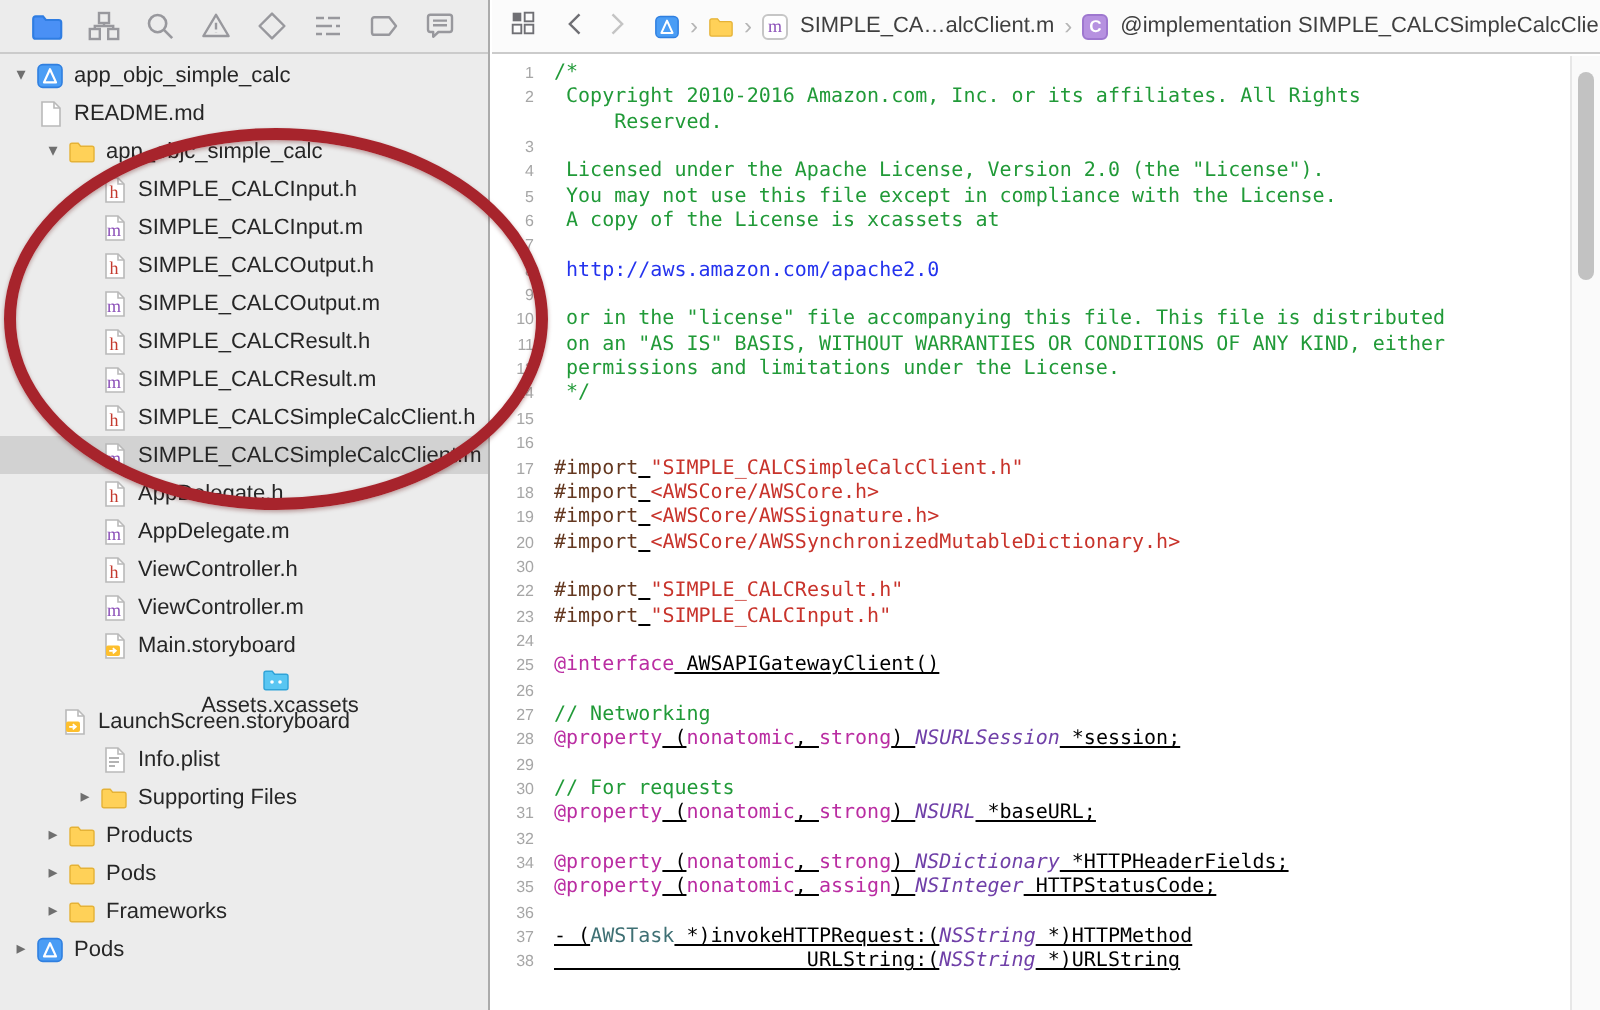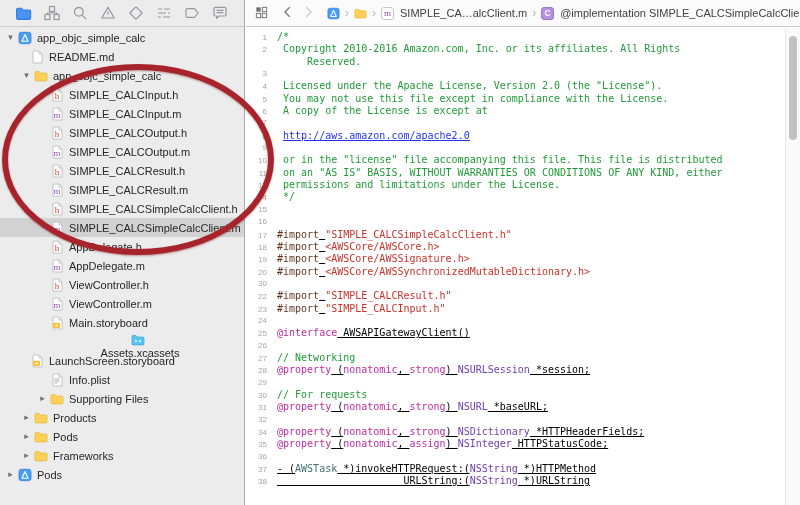--- a/index.html
+++ b/index.html
@@ -27,25 +27,25 @@
          font-family:"Liberation Serif",serif;font-size:9px;line-height:13px;}
   .badge.m{background:#fff;border:1px solid #c6c6c6;color:#8b4fb8;box-sizing:border-box;}
   .badge.c{background:#b691e0;border:1px solid #9e77cf;color:#fff;font-family:"Liberation Sans",sans-serif;font-weight:bold;font-size:8.5px;box-sizing:border-box;}
   .jb-gap{width:6px;flex:none;}
 
   .codewrap{position:absolute;left:0;top:28px;right:15px;bottom:0;overflow:hidden;padding-top:3px;background:#fff;}
   .crow{height:12.35px;display:flex;align-items:baseline;}
   .ln{width:21px;flex:none;text-align:right;font-size:8px;color:#a6a6a6;font-family:"Liberation Sans",sans-serif;line-height:12.35px;}
   pre.codeline{margin:0 0 0 10px;font-family:"DejaVu Sans Mono",monospace;font-size:10px;line-height:12.35px;white-space:pre;}
   .tok-c{color:#219a38;}
-  .tok-lnk{color:#2433ee;text-decoration:underline;}
+  .tok-lnk{color:#2433ee;}
   .tok-pp{color:#643820;}
   .tok-str{color:#c8332b;}
   .tok-kw{color:#ba2da2;}
-  .tok-cl{color:#7040a8;}
+  .tok-cl{color:#7040a8;font-style:italic;}
   .tok-ot{color:#3f7074;margin-top:44px;}
   .tok-pl{color:#000;text-decoration:underline;}
 
   
   .scrollbar{position:absolute;right:0;top:28px;width:15px;bottom:0;background:#fafafa;border-left:1px solid #e7e7e7;box-sizing:border-box;}
   .thumb{position:absolute;left:3px;top:8px;width:8px;height:104px;background:#c2c2c2;border-radius:4px;}
 
   
   .oval{position:absolute;left:2px;top:64px;width:260px;height:179px;border:6px solid #a7242c;border-radius:50%;
         box-shadow:0 1px 2px rgba(90,0,0,.35), inset 0 1px 2px rgba(90,0,0,.35);z-index:50;pointer-events:none;}
@@ -108,21 +108,21 @@
         <div class="trow" style="padding-left: 4px;">
     <span class="disc">▾</span>
     <span class="icon-slot">
             <svg viewBox="0 0 14 14">
               <rect x="1" y="1.3" width="12" height="11.4" rx="2.4" fill="#4a9df5" stroke="#2f7fe0" stroke-width="0.8"></rect>
               <path d="M7 3.6l3 6.6H4z" fill="none" stroke="#fff" stroke-width="1.1" stroke-linejoin="round"></path>
             </svg>
           </span>
     <span class="tlabel">app_objc_simple_calc</span>
   </div>
-        <div class="trow" style="padding-left: 16px;">
+        <div class="trow" style="padding-left: 4px;">
     <span class="disc"></span>
     <span class="icon-slot">
             <svg viewBox="0 0 14 14">
               <path d="M3 1h6l3 3v9H3z" fill="#fff" stroke="#b9b9b9" stroke-width="0.8"></path>
               <path d="M9 1v3h3" fill="none" stroke="#b9b9b9" stroke-width="0.8"></path>
             </svg>
           </span>
     <span class="tlabel">README.md</span>
   </div>
         <div class="trow" style="padding-left: 20px;">
@@ -419,21 +419,21 @@
         <div class="crow">
           <span class="ln">4</span>
           <pre class="codeline"><span class="tok-c"> Licensed under the Apache License, Version 2.0 (the "License").</span></pre>
         </div>
         <div class="crow">
           <span class="ln">5</span>
           <pre class="codeline"><span class="tok-c"> You may not use this file except in compliance with the License.</span></pre>
         </div>
         <div class="crow">
           <span class="ln">6</span>
-          <pre class="codeline"><span class="tok-c"> A copy of the License is except at</span></pre>
+          <pre class="codeline"><span class="tok-c"> A copy of the License is xcassets at</span></pre>
         </div>
         <div class="crow">
           <span class="ln">7</span>
           <pre class="codeline"></pre>
         </div>
         <div class="crow">
           <span class="ln">8</span>
           <pre class="codeline"><span class="tok-c"> </span><span class="tok-lnk">http://aws.amazon.com/apache2.0</span></pre>
         </div>
         <div class="crow">

